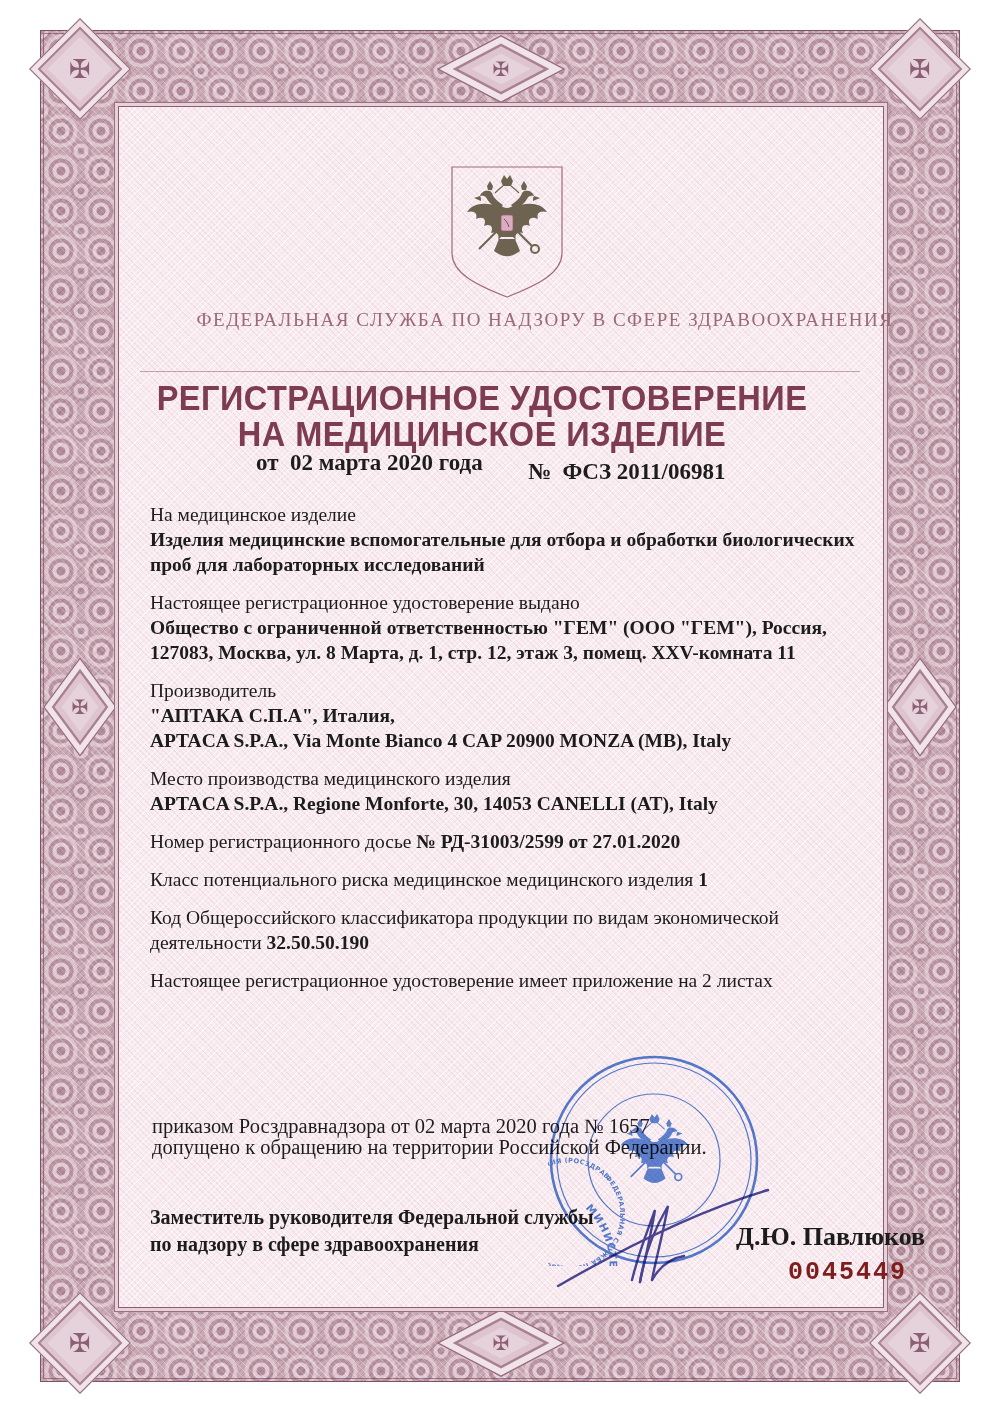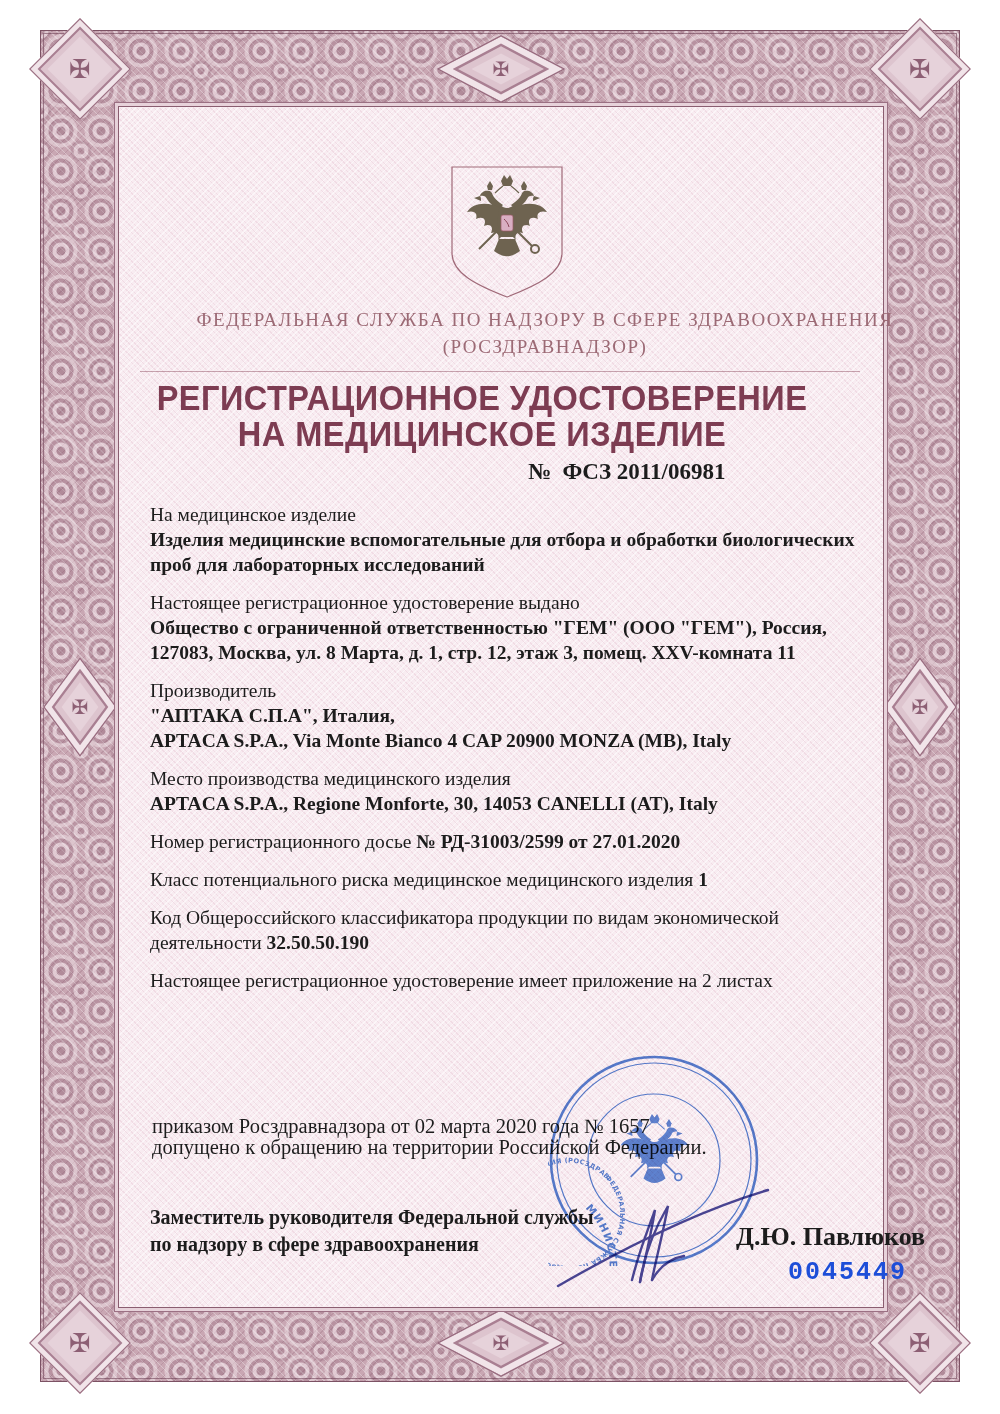--- a/index.html
+++ b/index.html
@@ -69,21 +69,21 @@
   .flabel{display:block;white-space:pre-line;}
   .fvalue{display:block;font-weight:700;white-space:pre-line;}
   .field.inline .flabel,.field.inline .fvalue{display:inline;}
   .field.inline .flabel::after{content:" ";}
   .order-text{position:absolute;left:152px;top:1116px;width:620px;font-size:20.5px;line-height:21px;white-space:pre-line;}
   .signer-position{position:absolute;left:150px;top:1204px;width:480px;font-size:20px;font-weight:700;line-height:27px;white-space:pre-line;}
   .signer-name{position:absolute;left:736px;top:1222px;font-size:26px;font-weight:700;}
   .serial{
     position:absolute;left:788px;top:1258px;
     font-family:"Liberation Mono", monospace;font-weight:700;font-size:25px;
-    color:#1d4ed8;letter-spacing:2px;
+    color:#7f1d1d;letter-spacing:2px;
   }
   .stamp{position:absolute;left:548px;top:1054px;width:212px;height:212px;mix-blend-mode:multiply;opacity:.92;}
   .stamp text{font-family:"DejaVu Sans", sans-serif;font-weight:700;}
   .signature{position:absolute;left:540px;top:1168px;width:245px;height:130px;mix-blend-mode:multiply;}
 </style>
 </head>
 <body>
 
 <div class="page">
 
@@ -147,30 +147,30 @@
       </g>
     </defs>
     <path d="M10,6 H120 V92 C120,112 96,124 65,136 C34,124 10,112 10,92 Z" fill="none" stroke="#a06a79" stroke-width="1.2"></path>
     <use href="#eagle-shape" transform="translate(15,14)" color="#6e6350"></use>
     <rect x="59" y="54" width="12" height="16" rx="2" fill="#d9aec2" stroke="#9b5a66" stroke-width="0.7"></rect>
     <path d="M62,58 c2,2 4,4 5,8" stroke="#8a4458" stroke-width="1" fill="none"></path>
   </svg>
 
   <div class="agency">
     <div>ФЕДЕРАЛЬНАЯ СЛУЖБА ПО НАДЗОРУ В СФЕРЕ ЗДРАВООХРАНЕНИЯ</div>
-    <div>(РОСЗДРАВНАДЗОР)</div>
   </div>
 
   <div class="divider"></div>
 
   <div class="cert-title">
     <span class="tline">РЕГИСТРАЦИОННОЕ УДОСТОВЕРЕНИЕ</span>
     <span class="tline">НА МЕДИЦИНСКОЕ ИЗДЕЛИЕ</span>
   </div>
 
+  <div class="date-line">от  02 марта 2020 года</div>
   <div class="number-line">№  ФСЗ 2011/06981</div>
 
   <div class="fields">
     <p class="field">
       <span class="flabel">На медицинское изделие</span>
       <span class="fvalue">Изделия медицинские вспомогательные для отбора и обработки биологических
 проб для лабораторных исследований</span>
     </p>
     <p class="field">
       <span class="flabel">Настоящее регистрационное удостоверение выдано</span>

